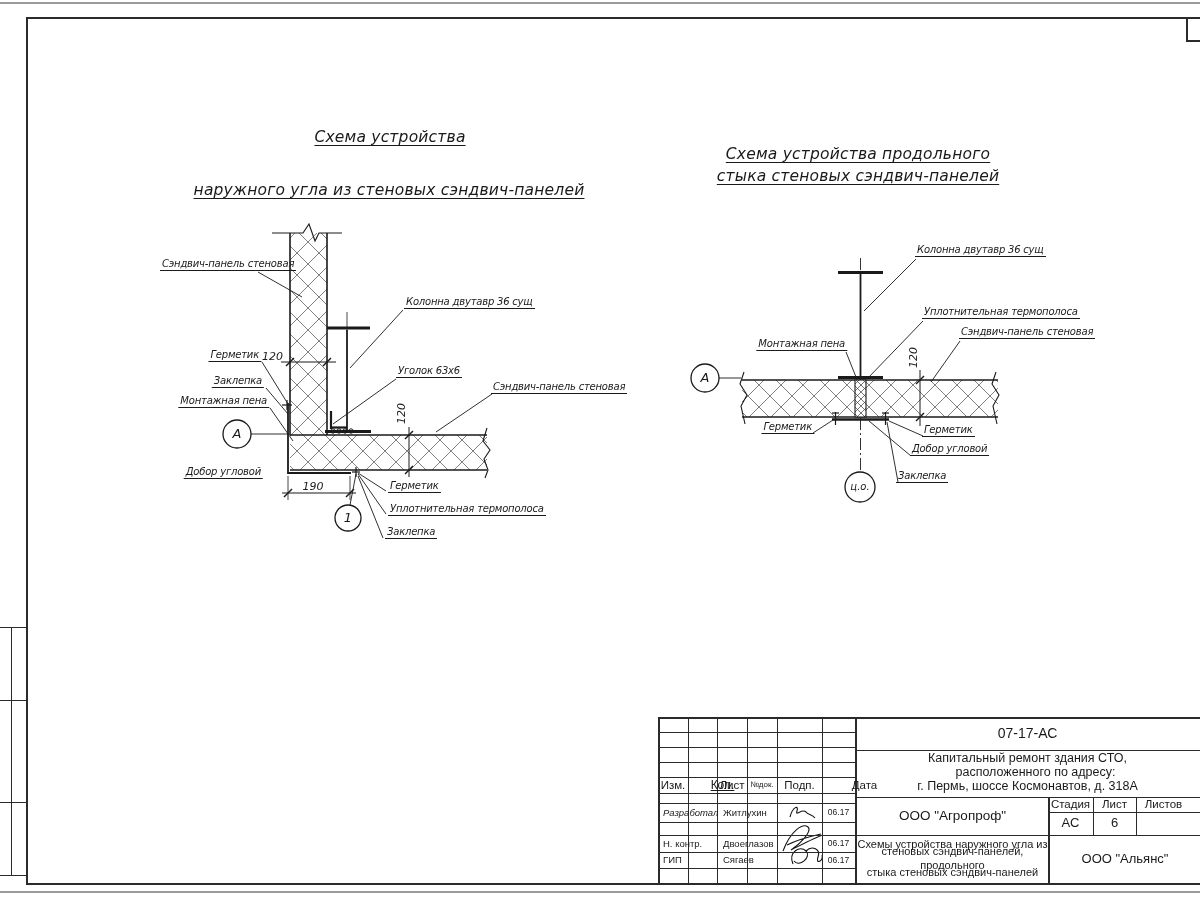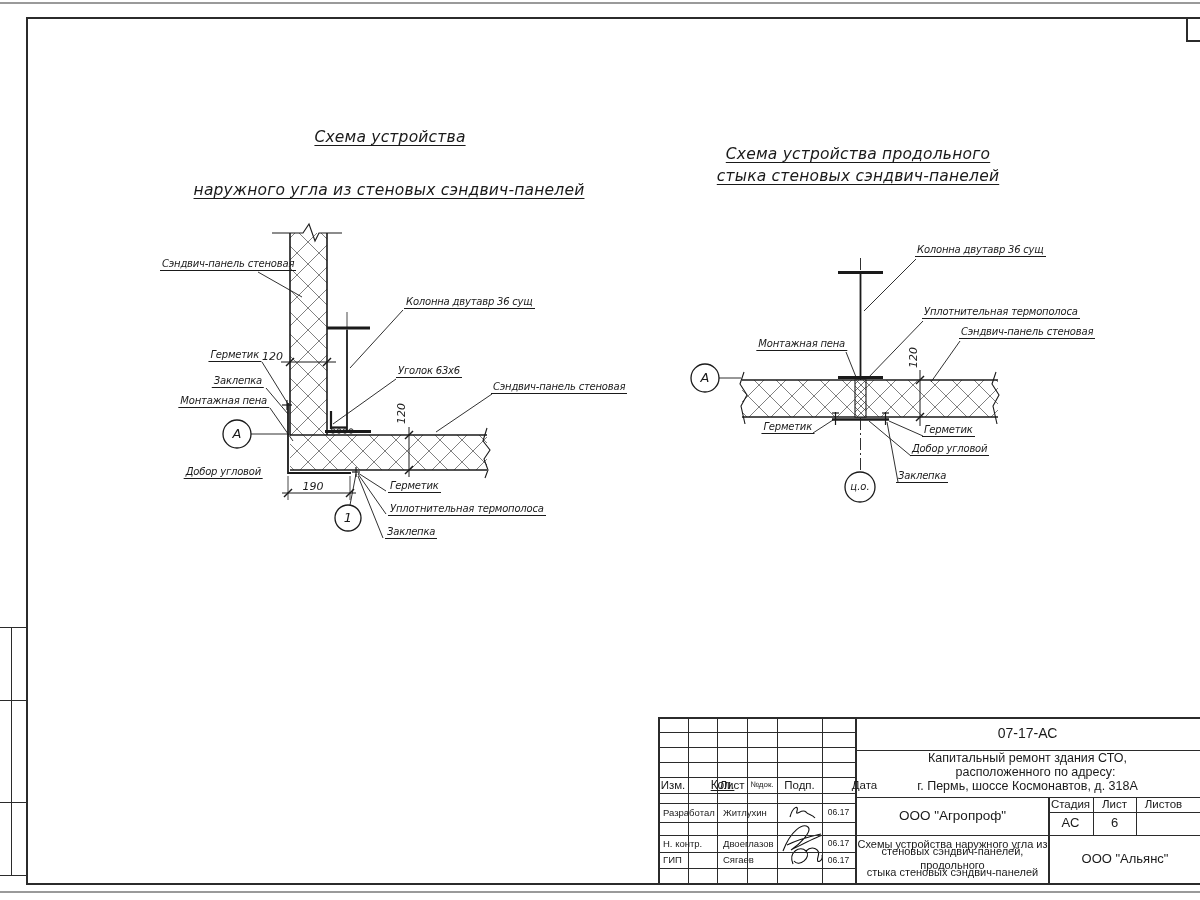--- a/index.html
+++ b/index.html
@@ -260,21 +260,21 @@
   <div class="st" style="left:857px;top:866px;width:191px;height:14px;font-size:11px;">стыка стеновых сэндвич-панелей</div>
   <div class="st" style="left:1050px;top:835px;width:150px;height:48px;font-size:13px;">ООО "Альянс"</div>
 
   <div class="st" style="left:658px;top:777px;width:30px;height:16px;font-size:11.5px;">Изм.</div>
   <div class="st" style="left:708px;top:777px;width:29px;height:16px;font-size:12px;text-decoration:underline;">Кол.</div>
   <div class="st" style="left:717px;top:777px;width:30px;height:16px;font-size:11.5px;">Лист</div>
   <div class="st" style="left:747px;top:777px;width:30px;height:16px;font-size:8px;">№док.</div>
   <div class="st" style="left:777px;top:777px;width:45px;height:16px;font-size:11.5px;">Подп.</div>
   <div class="st" style="left:822px;top:777px;width:33px;height:16px;font-size:11.5px;margin-left:26px;">Дата</div>
 
-  <div class="st left" style="left:659px;top:803px;width:57px;height:19px;font-size:9.5px;">Разработал</div>
+  <div class="st left" style="left:659px;top:803px;width:57px;height:19px;font-size:9.5px;font-style:italic;">Разработал</div>
   <div class="st left" style="left:719px;top:803px;width:57px;height:19px;font-size:9.5px;">Житлухин</div>
   <div class="st" style="left:822px;top:803px;width:33px;height:19px;font-size:8.5px;">06.17</div>
   <div class="st left" style="left:659px;top:835px;width:57px;height:17px;font-size:9.5px;">Н. контр.</div>
   <div class="st left" style="left:719px;top:835px;width:57px;height:17px;font-size:9.5px;">Двоеглазов</div>
   <div class="st" style="left:822px;top:835px;width:33px;height:17px;font-size:8.5px;">06.17</div>
   <div class="st left" style="left:659px;top:852px;width:57px;height:16px;font-size:9.5px;">ГИП</div>
   <div class="st left" style="left:719px;top:852px;width:57px;height:16px;font-size:9.5px;">Сягаев</div>
   <div class="st" style="left:822px;top:852px;width:33px;height:16px;font-size:8.5px;">06.17</div>
 
 </div>

